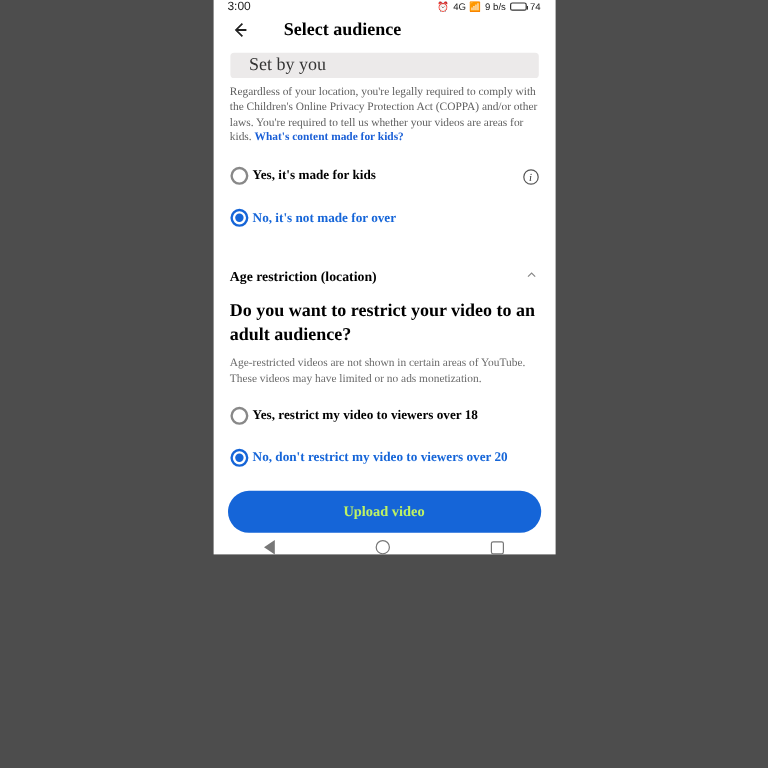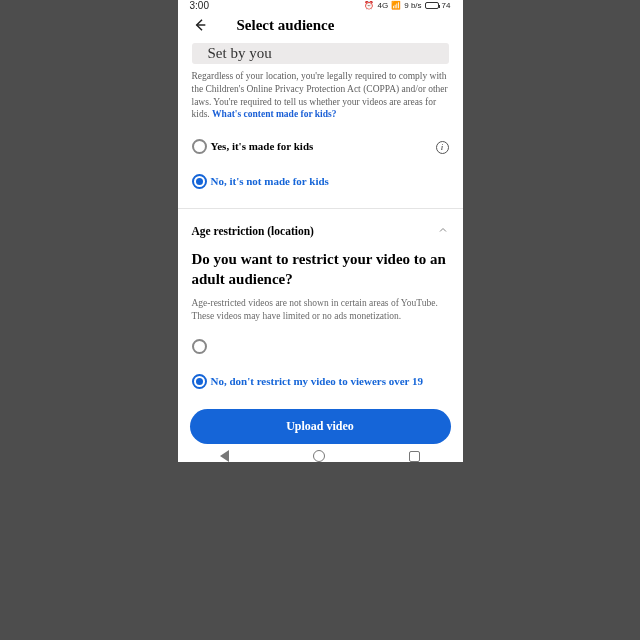--- a/index.html
+++ b/index.html
@@ -88,21 +88,21 @@
   .section-head .lbl { font-size: 11.5px; font-weight: bold; }
   .chevron svg { width: 12px; height: 12px; }
   .question {
     font-size: 15px; font-weight: bold; padding: 0 14px 8px 14px; line-height: 1.3;
   }
   .desc {
     font-size: 9.5px; color: #6a6a6a; padding: 0 14px 6px 14px; line-height: 1.35;
   }
   .cta-wrap { padding: 10px 12px 6px 12px; }
   .cta {
-    background: #1565d8; color: #ffffff; text-align: center;
+    background: #1565d8; color: #bef264; text-align: center;
     font-size: 12px; font-weight: bold; padding: 10px 0; border-radius: 22px;
     font-family: Georgia, serif;
   }
   .navbar {
     display: flex; justify-content: space-around; align-items: center;
     height: 30px; border-top: 0; margin-top: auto;
   }
   .navbar .sq { width: 11px; height: 11px; border: 1.5px solid #777; border-radius: 2px;}
   .navbar .cr { width: 12px; height: 12px; border: 1.5px solid #777; border-radius: 50%;}
   .navbar .tr { width:0; height:0; border-top:6px solid transparent; border-bottom:6px solid transparent; border-right:9px solid #777;}
@@ -147,45 +147,46 @@
   <div class="radio-row">
     <span class="radio"></span>
     <span class="radio-label">Yes, it's made for kids</span>
     <span class="info-icon">i</span>
   </div>
 
   <div class="spacer-sm"></div>
 
   <div class="radio-row">
     <span class="radio selected"></span>
-    <span class="radio-label blue">No, it's not made for kids</span>
+    <span class="radio-label blue">No, it's not made for over</span>
   </div>
 
   <div class="spacer-lg"></div>
   <div class="divider"></div>
 
   <div class="section-head">
     <span class="lbl">Age restriction (location)</span>
     <span class="chevron">
       <svg viewBox="0 0 24 24" fill="none" stroke="#888" stroke-width="2">
           <path d="M6 15 L12 9 L18 15"></path>
         </svg>
     </span>
   </div>
 
   <div class="question">Do you want to restrict your video to an adult audience?</div>
   <div class="desc">Age-restricted videos are not shown in certain areas of YouTube. These videos may have limited or no ads monetization.</div>
 
   <div class="radio-row">
     <span class="radio"></span>
+    <span class="radio-label">Yes, restrict my video to viewers over 18</span>
   </div>
 
   <div class="radio-row">
     <span class="radio selected"></span>
-    <span class="radio-label blue">No, don't restrict my video to viewers over 19</span>
+    <span class="radio-label blue">No, don't restrict my video to viewers over 20</span>
   </div>
 
   <div class="cta-wrap">
     <div class="cta">Upload video</div>
   </div>
 
   <div class="navbar">
     <span class="tr"></span>
     <span class="cr"></span>
     <span class="sq"></span>

